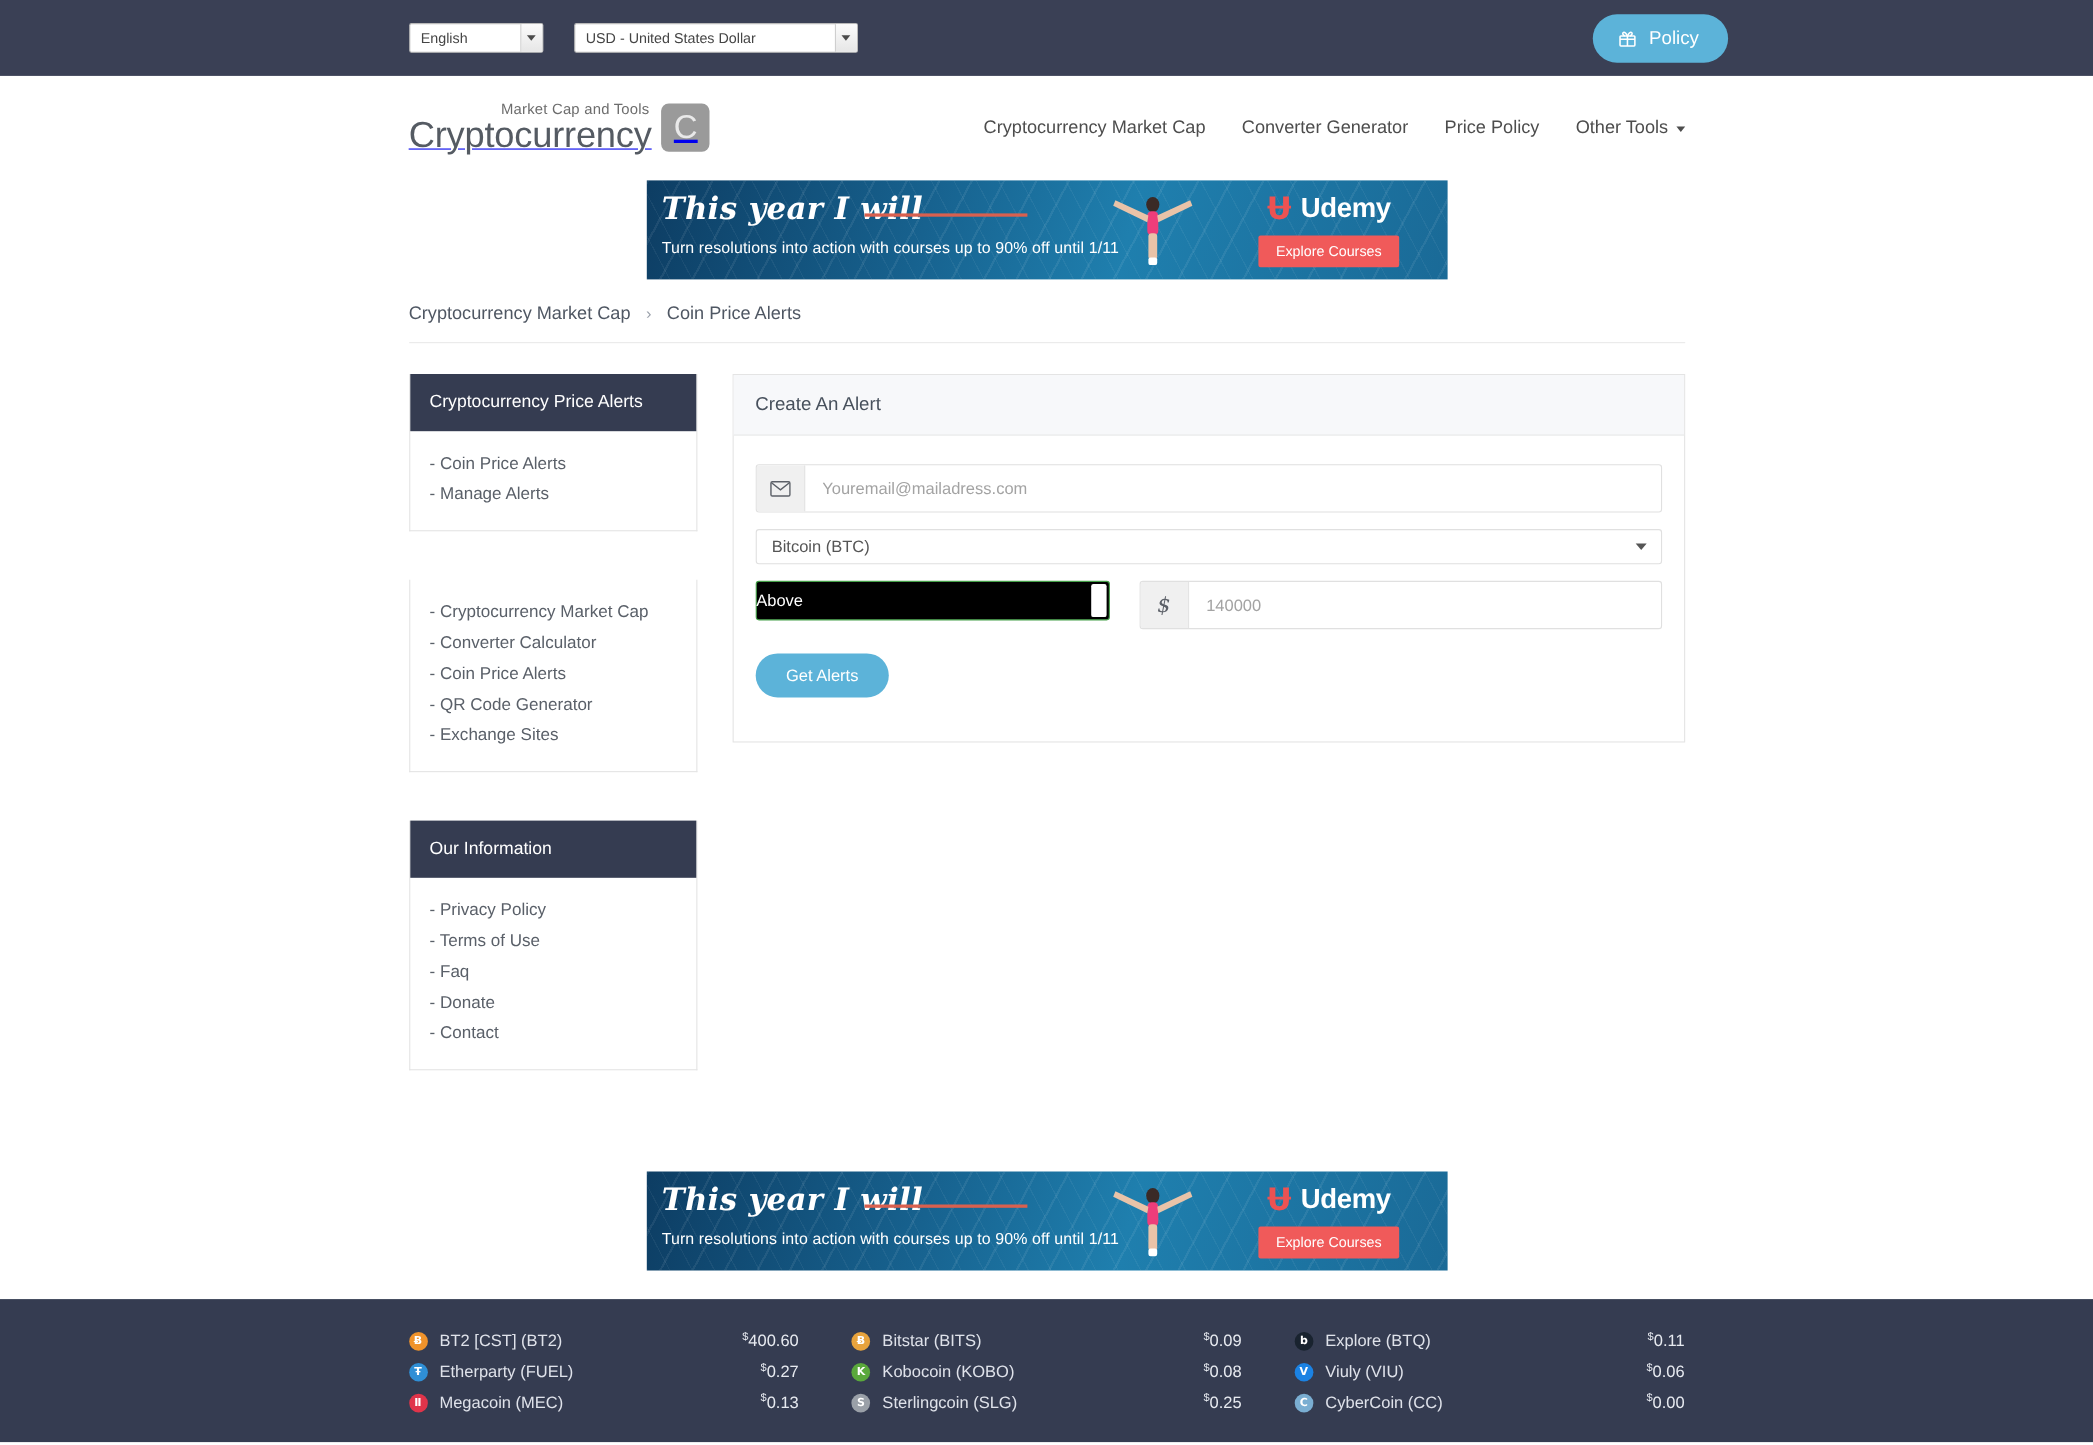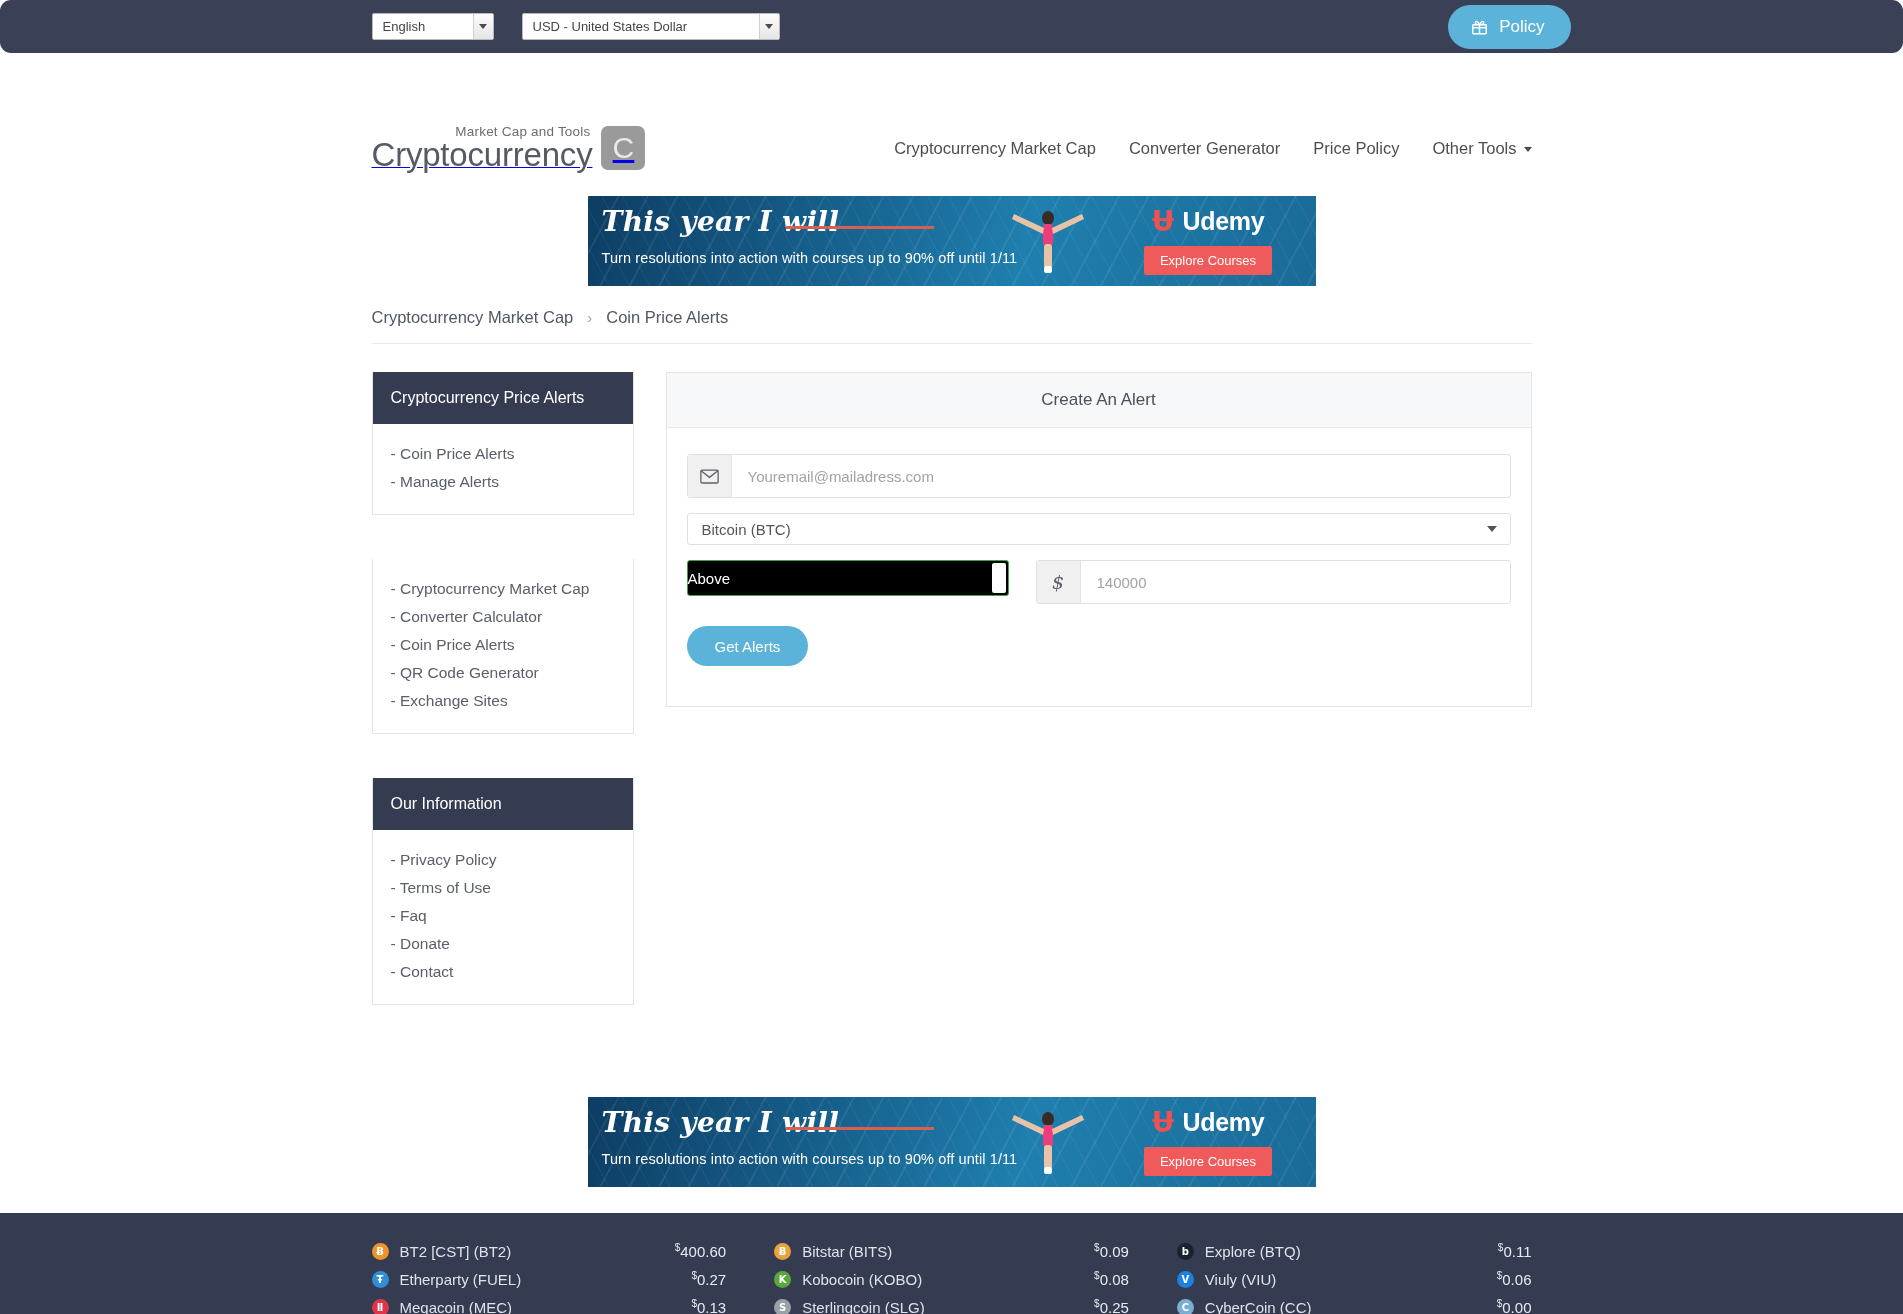--- a/index.html
+++ b/index.html
@@ -8,26 +8,25 @@
   body {
     width: 1903px; height: 1314px;
     font-family: "Liberation Sans", sans-serif;
     background: #ffffff;
     color: #3d4450;
     overflow: hidden;
   }
 
   
   .topbar {
-    height: 53px;
+    height: 69px;
     background: #3a4055;
     display: flex;
     align-items: center;
     position: relative;
-    border-radius: 11px;
   }
   .topbar-inner {
     width: 1160px;
     margin: 0 auto;
     display: flex;
     align-items: center;
     position: relative;
     height: 100%;
   }
   .selwrap { position: relative; display: inline-block; }
@@ -80,21 +79,20 @@
     cursor: pointer;
   }
   .gift-icon { width: 19px; height: 18px; display:block; }
 
   
   .header {
     height: 95px;
     background: #fff;
     display: flex;
     align-items: center;
-    margin-top: 48px;
   }
   .header-inner {
     width: 1160px;
     margin: 0 auto;
     display: flex;
     align-items: center;
     justify-content: space-between;
     position: relative;
   }
   .logo { display: flex; align-items: flex-end; gap: 9px; position: relative; }
@@ -251,21 +249,20 @@
   .card {
     border: 1px solid #e4e4e4;
     background: #fff;
   }
   .card-head {
     background: #f7f8fa;
     border-bottom: 1px solid #e8e8e8;
     padding: 17px 20px;
     font-size: 17px;
     color: #47505c;
-    text-align: center;
   }
   .card-body { padding: 26px 20px 40px 20px; }
   .field-row { display: flex; margin-bottom: 15px; }
   .input-group {
     display: flex;
     width: 100%;
     border: 1px solid #e0e0e0;
     border-radius: 3px;
     overflow: hidden;
     background: #fff;

